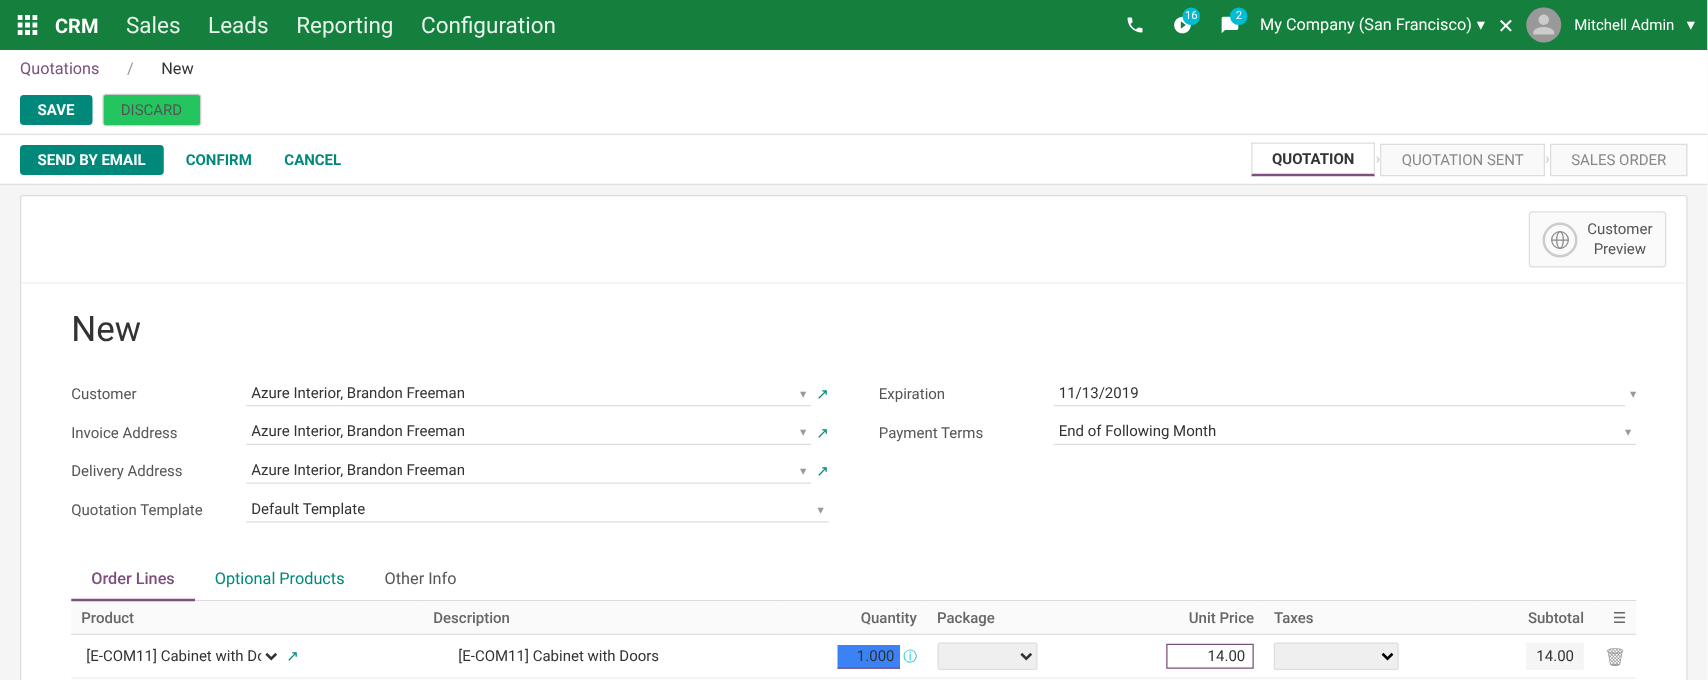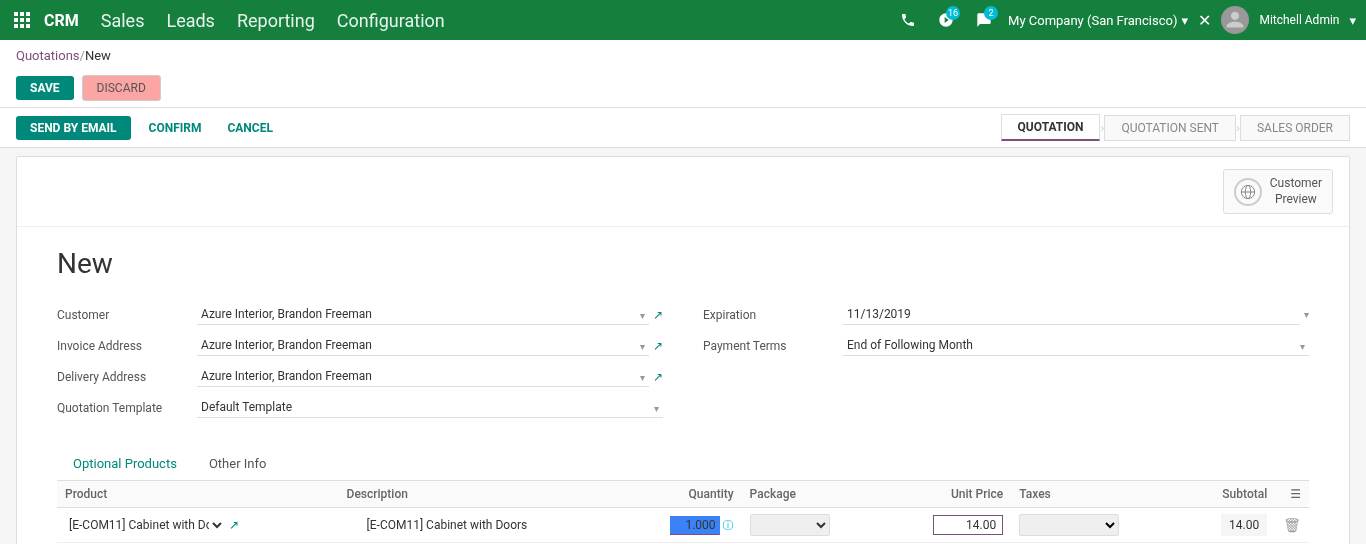--- a/index.html
+++ b/index.html
@@ -22,27 +22,27 @@
     .topnav-right { display: flex; align-items: center; gap: 10px; margin-left: auto; }
     .topnav-icon-btn { position: relative; color: white; cursor: pointer; display: flex; align-items: center; justify-content: center; width: 28px; height: 28px; }
     .badge { position: absolute; top: 0; right: 0; background: #00bcd4; color: white; border-radius: 50%; font-size: 9px; width: 14px; height: 14px; display: flex; align-items: center; justify-content: center; }
     .company-selector { color: white; cursor: pointer; font-size: 12px; display: flex; align-items: center; gap: 4px; }
     .close-btn { color: white; cursor: pointer; font-size: 16px; }
     .user-avatar { width: 28px; height: 28px; border-radius: 50%; background: #999; overflow: hidden; display: flex; align-items: center; justify-content: center; }
     .user-name { color: white; cursor: pointer; font-size: 12px; }
 
     
     .page-header { background: #fff; padding: 8px 16px 0 16px; border-bottom: 1px solid #e0e0e0; }
-    .breadcrumb { display: flex; align-items: center; gap: 0; color: #666; font-size: 13px; padding-bottom: 6px; }
+    .breadcrumb { display: flex; align-items: center; gap: 22px; color: #666; font-size: 13px; padding-bottom: 6px; }
     .breadcrumb-link { color: #7c4f7c; cursor: pointer; }
     .breadcrumb-sep { color: #999; }
     .breadcrumb-current { color: #333; }
     .action-bar { display: flex; align-items: center; gap: 8px; padding: 6px 0; }
     .btn-save { background: #00897b; color: white; border: none; padding: 5px 14px; border-radius: 3px; cursor: pointer; font-size: 12px; font-weight: bold; }
-    .btn-discard { background: #fca5a5; color: #555; border: 1px solid #ccc; padding: 5px 14px; border-radius: 3px; cursor: pointer; font-size: 12px; }
+    .btn-discard { background: #22c55e; color: #555; border: 1px solid #ccc; padding: 5px 14px; border-radius: 3px; cursor: pointer; font-size: 12px; }
 
     
     .sub-action-bar { display: flex; align-items: center; gap: 10px; padding: 6px 16px; background: #fff; border-bottom: 1px solid #e0e0e0; }
     .btn-email { background: #00897b; color: white; border: none; padding: 5px 14px; border-radius: 3px; cursor: pointer; font-size: 12px; font-weight: bold; }
     .btn-confirm { background: none; border: none; color: #00897b; cursor: pointer; font-size: 12px; font-weight: bold; text-transform: uppercase; padding: 5px 8px; }
     .btn-cancel { background: none; border: none; color: #00897b; cursor: pointer; font-size: 12px; font-weight: bold; text-transform: uppercase; padding: 5px 8px; }
 
     
     .status-bar { display: flex; align-items: center; margin-left: auto; gap: 0; }
     .status-item { padding: 5px 16px; font-size: 12px; color: #888; border: 1px solid #ddd; background: #f9f9f9; cursor: pointer; position: relative; }
@@ -261,20 +261,21 @@
                 <select class="form-select">
                   <option>End of Following Month</option>
                 </select>
               </div>
             </div>
           </div>
         </div>
       </div>
 
       <div class="tabs-bar">
+        <div class="tab active">Order Lines</div>
         <div class="tab optional">Optional Products</div>
         <div class="tab">Other Info</div>
       </div>
 
       <table class="order-table">
         <thead>
           <tr>
             <th>Product</th>
             <th>Description</th>
             <th class="right">Quantity</th>

